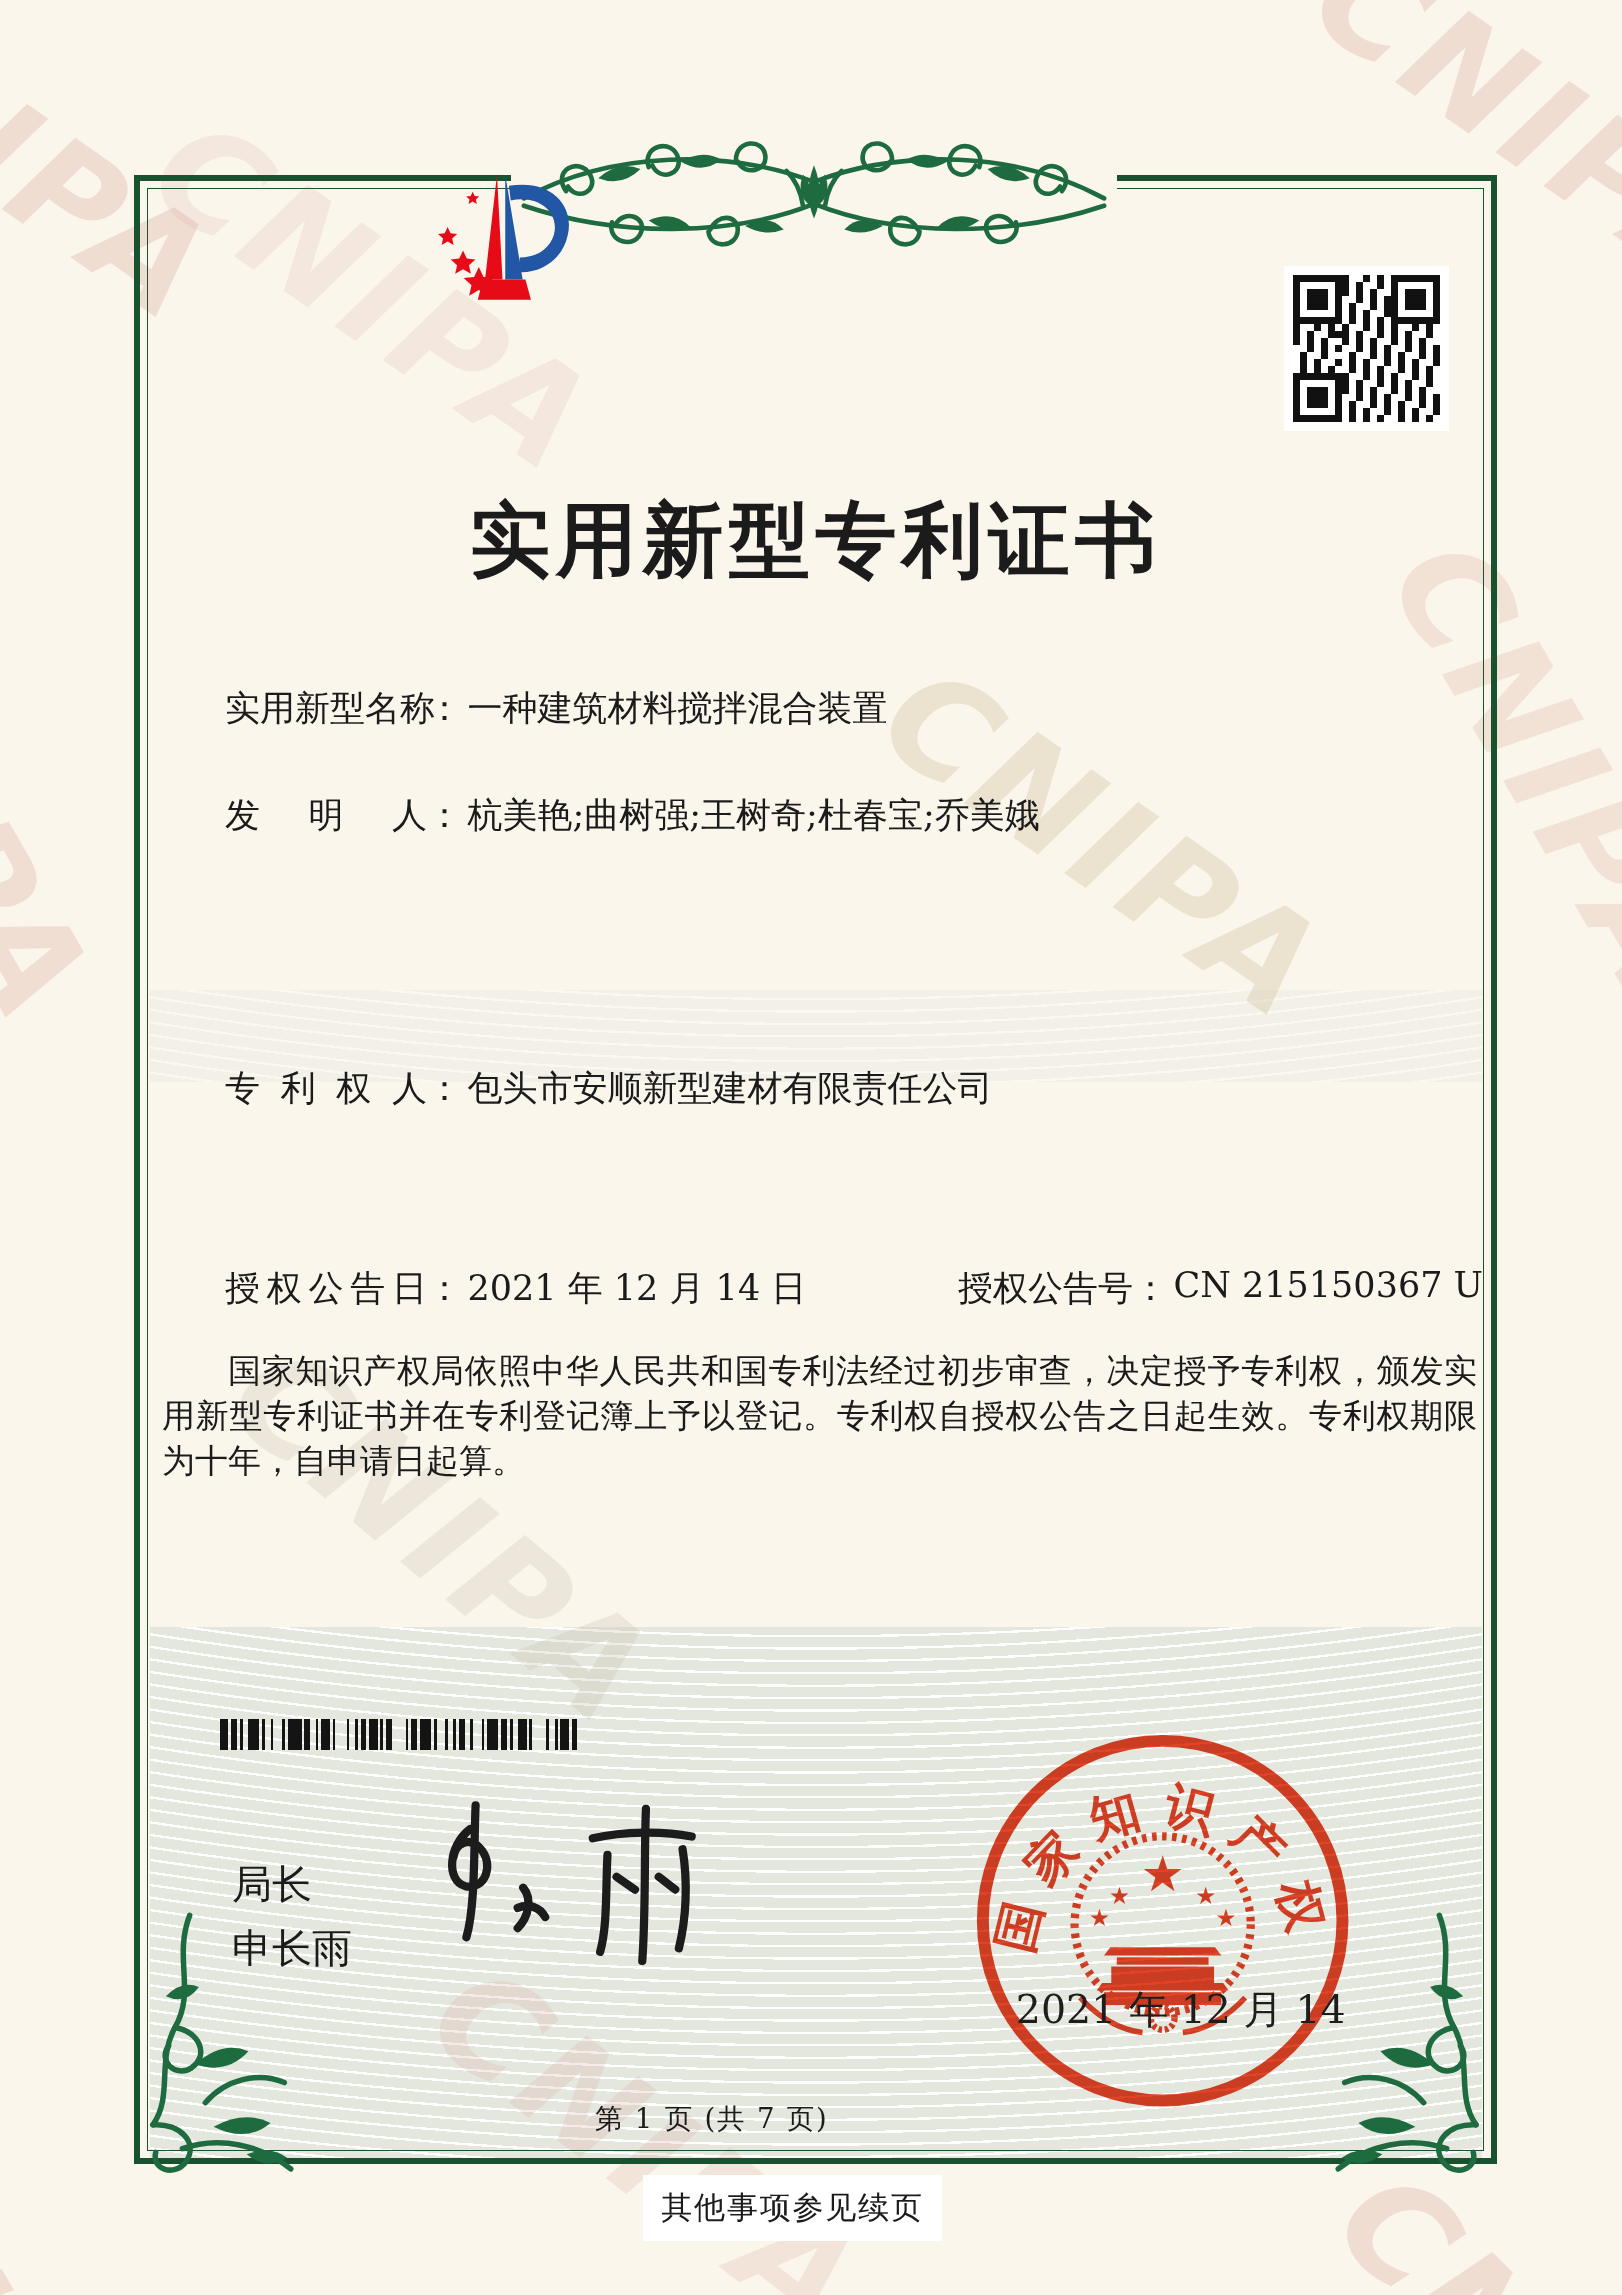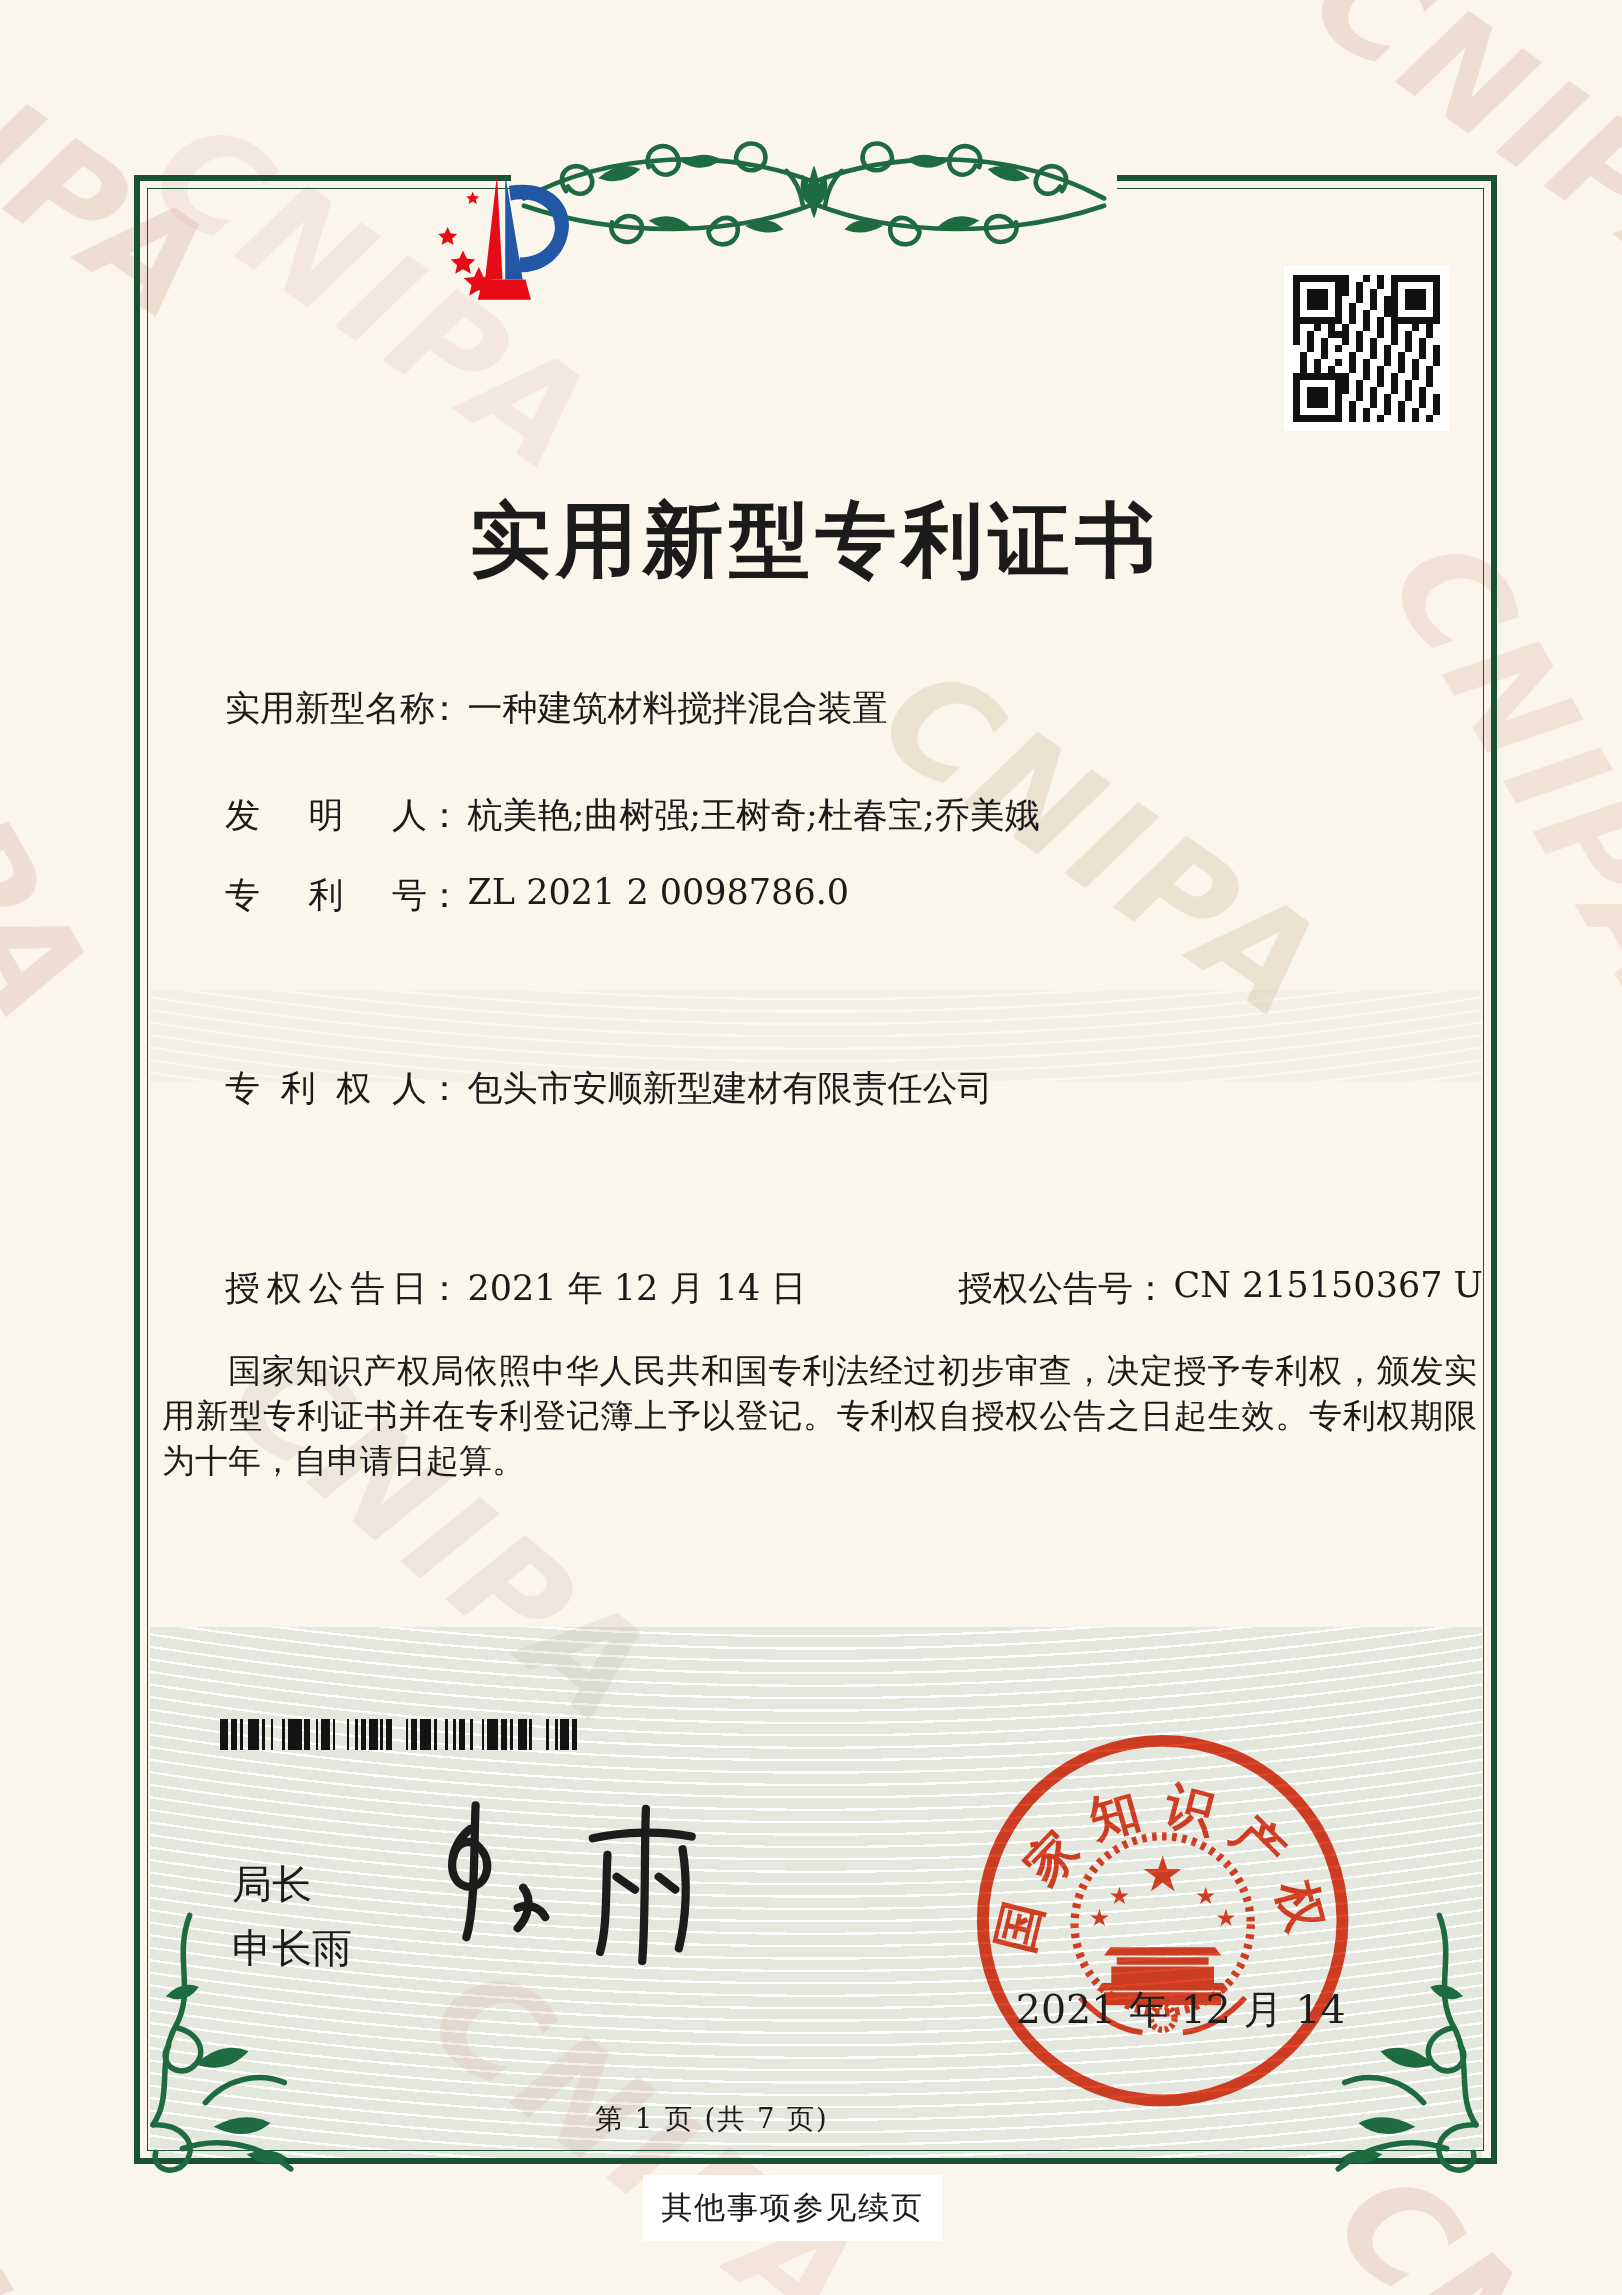--- a/index.html
+++ b/index.html
@@ -587,23 +587,20 @@
   </div>
 
   <div class="title">实用新型专利证书</div>
 
   <div class="row" style="top:685px">
     <span class="lab">实用新型名称</span><span class="colon">：</span><span class="val">一种建筑材料搅拌混合装置</span>
   </div>
   <div class="row" style="top:792px">
     <span class="lab">发明人</span><span class="colon">：</span><span class="val">杭美艳;曲树强;王树奇;杜春宝;乔美娥</span>
   </div>
-  <div class="row" style="top:872px">
-    <span class="lab">专利号</span><span class="colon">：</span><span class="val">ZL 2021 2 0098786.0</span>
-  </div>
   <div class="row" style="top:1065px">
     <span class="lab">专利权人</span><span class="colon">：</span><span class="val">包头市安顺新型建材有限责任公司</span>
   </div>
   <div class="row" style="top:1265px">
     <span class="lab">授权公告日</span><span class="colon">：</span><span class="val">2021 年 12 月 14 日</span>
     <span class="grant2">
       <span>授权公告号</span><span>：</span><span class="val">CN 215150367 U</span>
     </span>
   </div>
 

